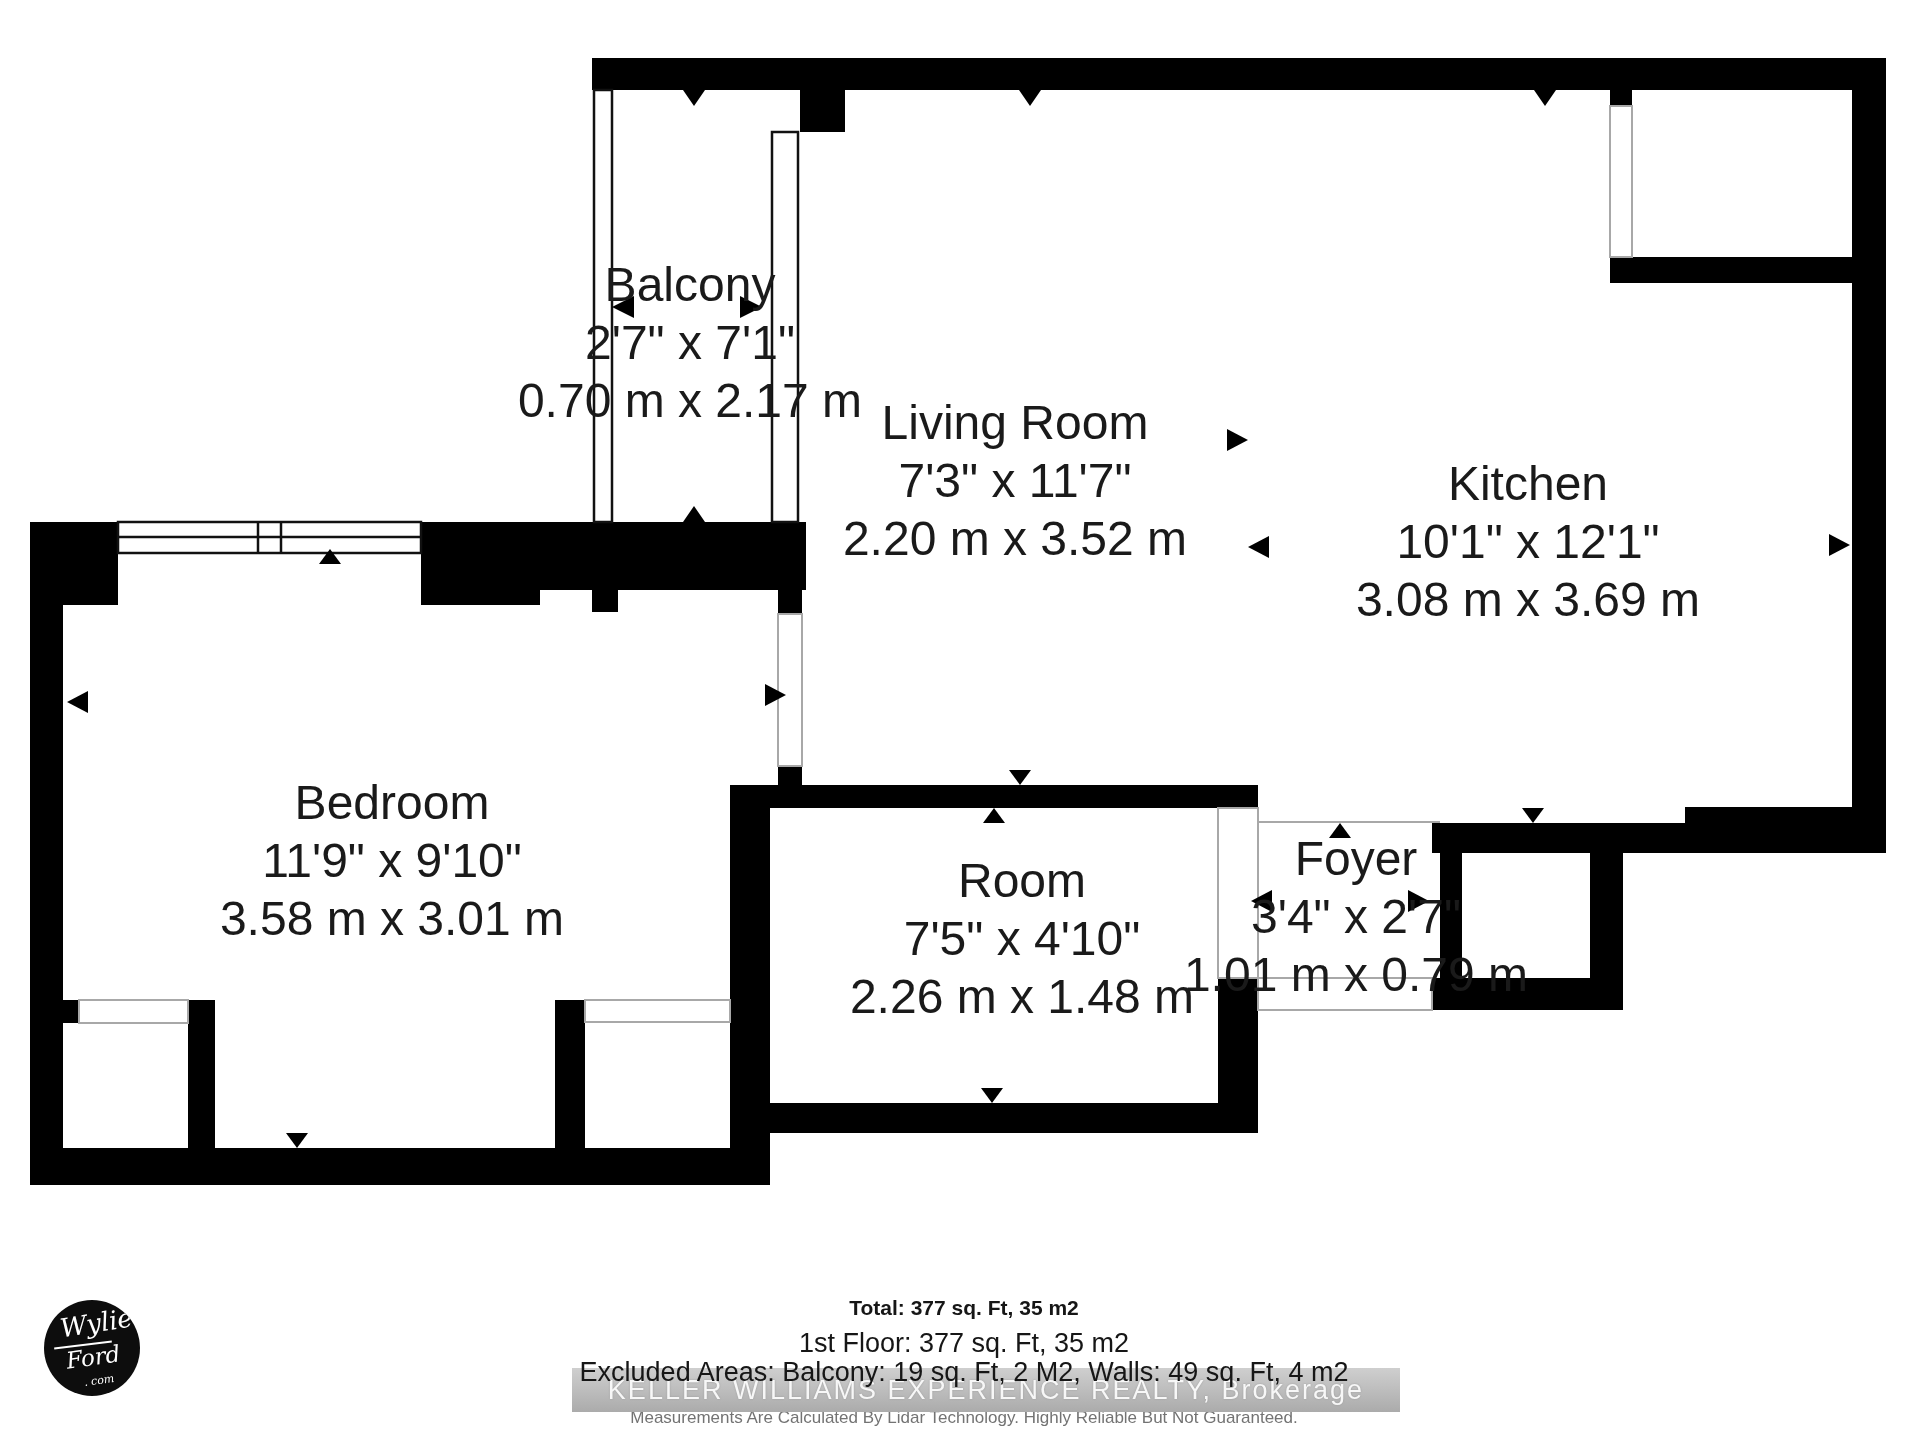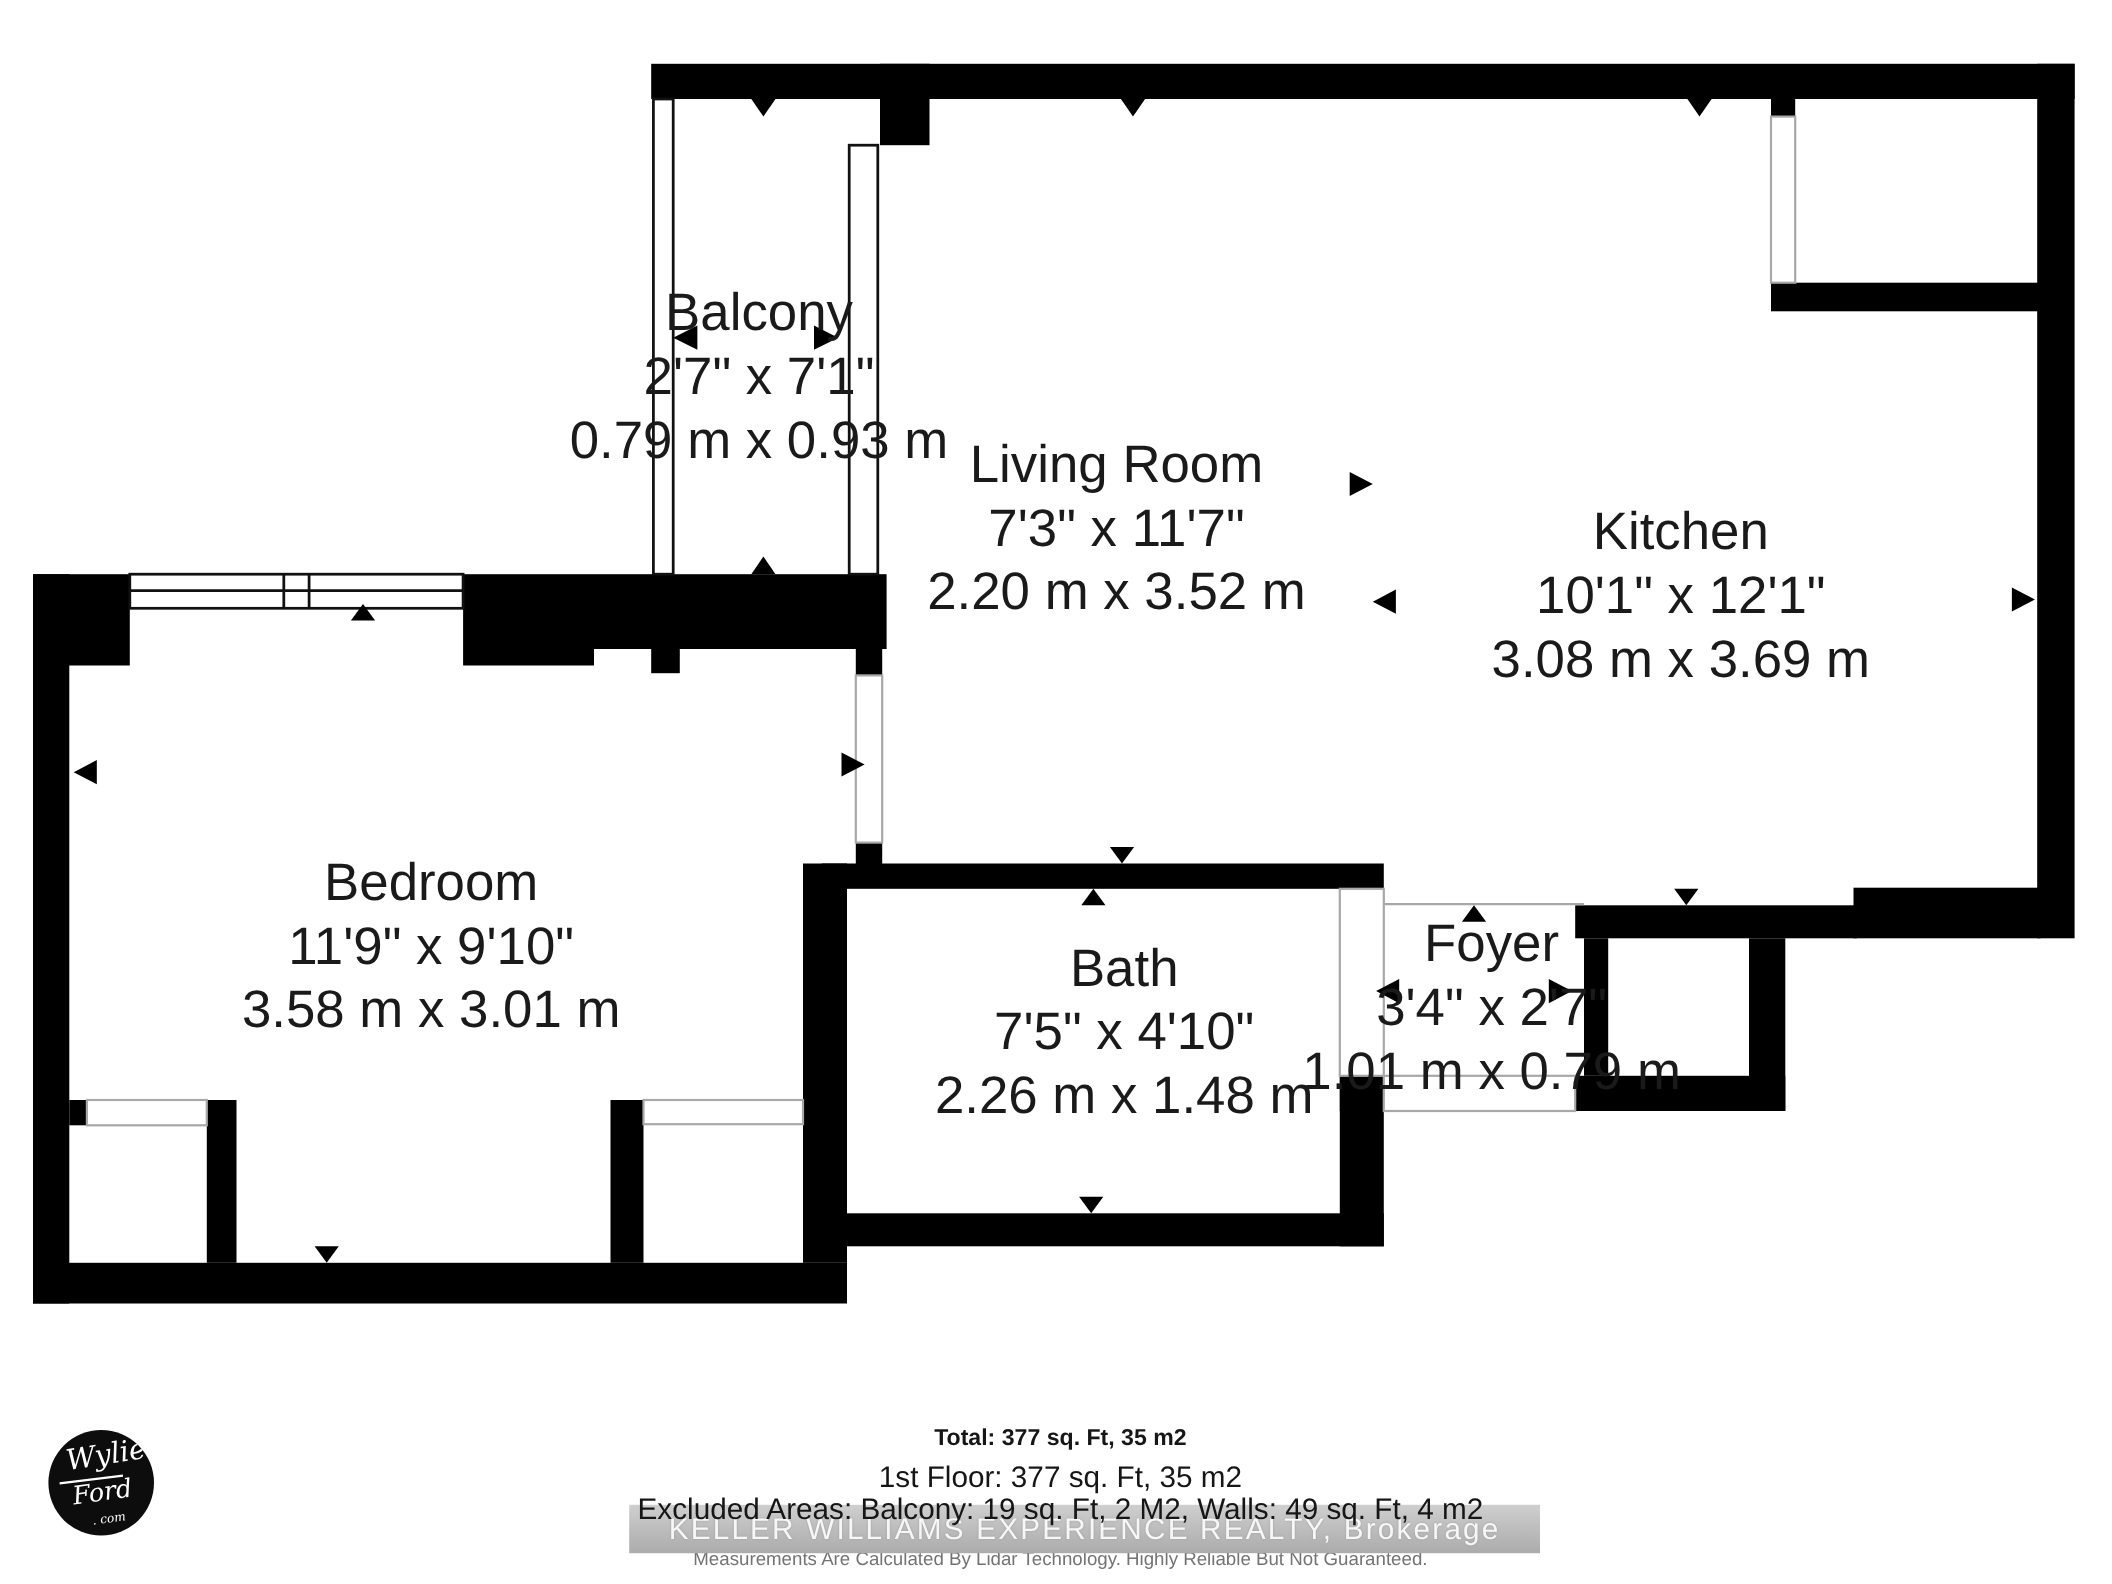--- a/index.html
+++ b/index.html
@@ -122,21 +122,21 @@
       <polygon points="981,1088 1003,1088 992,1103"></polygon>
       <polygon points="1329,838 1351,838 1340,823"></polygon>
       <polygon points="1272,890 1272,912 1251,901"></polygon>
       <polygon points="1408,890 1408,912 1429,901"></polygon>
     </g>
   </svg>
 
   <div class="room-label" style="left:470px; top:256px;">
     <div class="room-name">Balcony</div>
     <div class="room-dim">2'7" x 7'1"</div>
-    <div class="room-dim">0.79 m x 0.93 m</div>
+    <div class="room-dim">0.70 m x 2.17 m</div>
   </div>
 
   <div class="room-label" style="left:795px; top:394px;">
     <div class="room-name">Living Room</div>
     <div class="room-dim">7'3" x 11'7"</div>
     <div class="room-dim">2.20 m x 3.52 m</div>
   </div>
 
   <div class="room-label" style="left:1308px; top:407px;margin-top:48px;">
     <div class="room-name">Kitchen</div>
@@ -144,21 +144,21 @@
     <div class="room-dim">3.08 m x 3.69 m</div>
   </div>
 
   <div class="room-label" style="left:172px; top:774px;">
     <div class="room-name">Bedroom</div>
     <div class="room-dim">11'9" x 9'10"</div>
     <div class="room-dim">3.58 m x 3.01 m</div>
   </div>
 
   <div class="room-label" style="left:802px; top:852px;">
-    <div class="room-name">Bath</div>
+    <div class="room-name">Room</div>
     <div class="room-dim">7'5" x 4'10"</div>
     <div class="room-dim">2.26 m x 1.48 m</div>
   </div>
 
   <div class="room-label" style="left:1136px; top:830px;">
     <div class="room-name">Foyer</div>
     <div class="room-dim">3'4" x 2'7"</div>
     <div class="room-dim">1.01 m x 0.79 m</div>
   </div>
 

